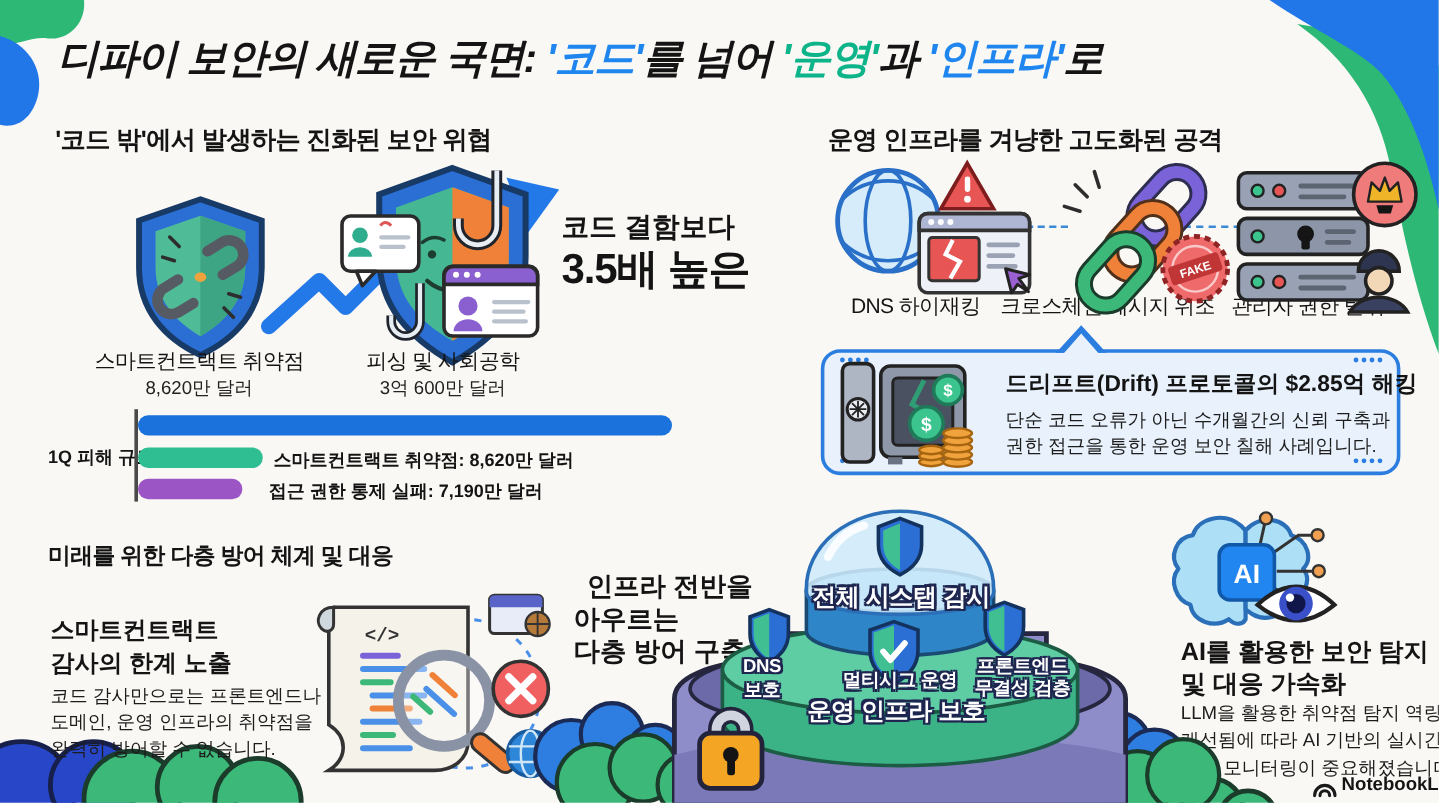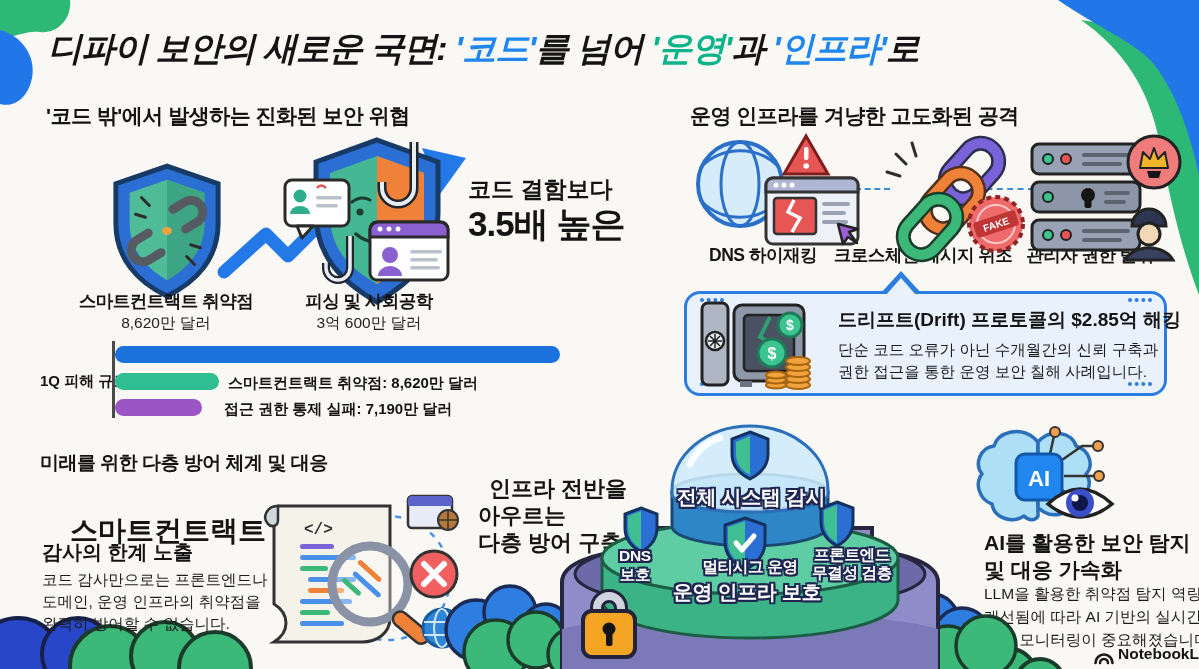--- a/index.html
+++ b/index.html
@@ -2,21 +2,21 @@
 <html><head>
 <meta charset="utf-8">
 <style>
   html,body{margin:0;padding:0;}
   #page{position:relative;width:1199px;height:669px;background:#faf8f4;overflow:hidden;
         font-family:"Liberation Sans","DejaVu Sans",sans-serif;color:#141414;}
   .t{position:absolute;white-space:nowrap;}
   .c{transform:translateX(-50%);}            
   .h-title{font-size:34px;font-weight:800;letter-spacing:-1px;}
   .h-sec{font-size:21px;font-weight:800;letter-spacing:-0.5px;}
-  .lbl{font-size:17.5px;font-weight:700;letter-spacing:-0.5px;}
+  .lbl{font-size:17.5px;font-weight:400;letter-spacing:-0.5px;}
   .val{font-size:15.5px;font-weight:500;color:#222;}
   .stat1{font-size:23px;font-weight:800;}
   .stat2{font-size:35px;font-weight:900;letter-spacing:-1px;}
   .body-txt{font-size:15.5px;font-weight:500;color:#1c1c1c;}
   .c-blue{color:#1f86f0;} .c-teal{color:#0db389;} .c-ink{color:#141414;}
   .bar{position:absolute;height:17px;border-radius:9px;}
   .bar-lbl{font-size:15px;font-weight:700;}
   .outl{font-weight:800;color:#ffffff;letter-spacing:-0.3px;
         text-shadow:-2px -2px 0 #1e2650,2px -2px 0 #1e2650,-2px 2px 0 #1e2650,2px 2px 0 #1e2650,
                     0 -2px 0 #1e2650,0 2px 0 #1e2650,-2px 0 0 #1e2650,2px 0 0 #1e2650;}
@@ -257,21 +257,21 @@
         <ellipse cx="78" cy="79" rx="10" ry="3.5"></ellipse>
         <ellipse cx="78" cy="74" rx="10" ry="3.5"></ellipse>
     </g>
   </svg>
 
   <div class="t" style="left:838px;top:307px;font-size:19px;font-weight:800;z-index:3">드리프트(Drift) 프로토콜의 $2.85억 해킹</div>
   <div class="t body-txt" style="left:838px;top:340px;z-index:3">단순 코드 오류가 아닌 수개월간의 신뢰 구축과</div>
   <div class="t body-txt" style="left:838px;top:362px;z-index:3">권한 접근을 통한 운영 보안 칠해 사례입니다.</div>
 
   <div class="t" style="left:40px;top:450px;font-size:19px;font-weight:800;letter-spacing:-0.5px;">미래를 위한 다층 방어 체계 및 대응</div>
-  <div class="t" style="left:42px;top:512px;font-size:28px;font-weight:800;margin-left:28px;">스마트컨트랙트</div>
+  <div class="t" style="left:42px;top:512px;font-size:20px;font-weight:800;">스마트컨트랙트</div>
   <div class="t" style="left:42px;top:539px;font-size:20px;font-weight:800;">감사의 한계 노출</div>
   <div class="t body-txt" style="left:42px;top:570px;">코드 감사만으로는 프론트엔드나</div>
   <div class="t body-txt" style="left:42px;top:592px;">도메인, 운영 인프라의 취약점을</div>
   <div class="t body-txt" style="left:42px;top:614px;">완력히 방어할 수 없습니다.</div>
 
   <svg style="left:250px;top:494px;" width="210" height="158" viewBox="0 0 210 158">
     <circle cx="138" cy="84" r="62" fill="none" stroke="#4a90e8" stroke-width="2.5" stroke-dasharray="6 7"></circle>
     <g transform="translate(158,2)">
       <rect x="0" y="0" width="44" height="32" rx="4" fill="#e8ecf8" stroke="#333333" stroke-width="2.5"></rect>
       <path d="M0 10 v-6 a4 4 0 0 1 4 -4 h36 a4 4 0 0 1 4 4 v6 Z" fill="#5a63c8"></path>

